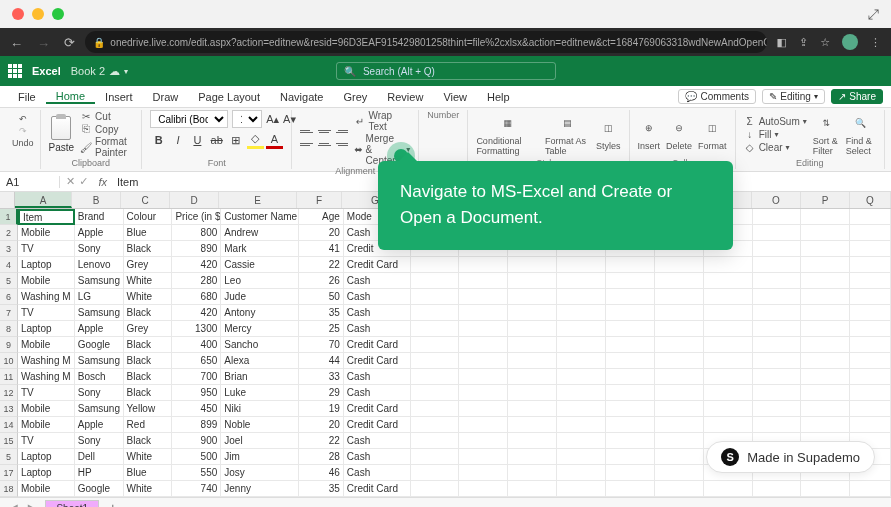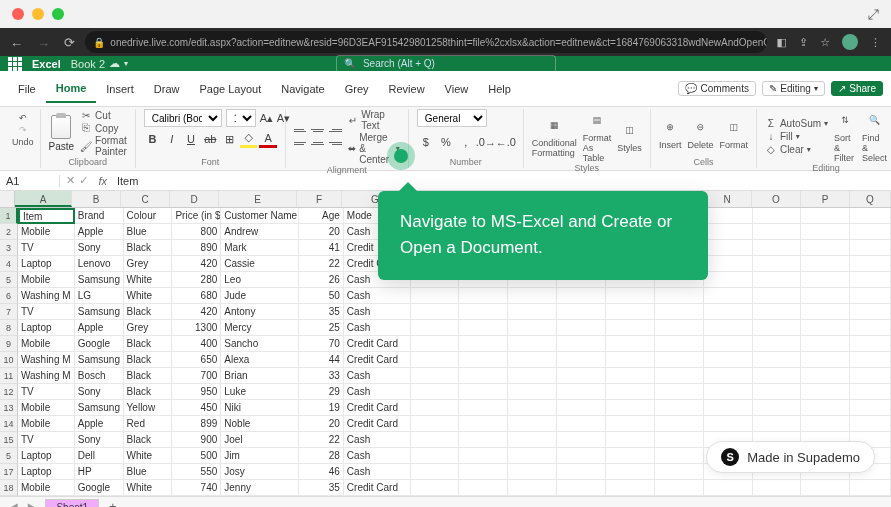--- a/index.html
+++ b/index.html
@@ -19,35 +19,35 @@
 
 
 .browser-bar { height: 28px; background: #2b2b2b; display: flex; align-items: center; padding: 0 10px; gap: 10px; color: #bbb; font-size: 11px; }
 .bb-nav { display: flex; gap: 14px; align-items: center; }
 .bb-nav span { font-size: 13px; }
 .url-bar { flex: 1; background: #1a1a1a; border-radius: 13px; height: 22px; display: flex; align-items: center; padding: 0 8px; gap: 5px; color: #aaa; font-size: 10px; overflow: hidden; white-space: nowrap; }
 .url-secure { color: #aaa; font-size: 10px; }
 .bb-icons { display: flex; gap: 12px; align-items: center; }
 
 
-.excel-titlebar { height: 15px; background: #107c41; display: flex; align-items: center; padding: 0 8px; color: #fff; font-size: 11px; position: relative; }
+.excel-titlebar { height: 30px; background: #107c41; display: flex; align-items: center; padding: 0 8px; color: #fff; font-size: 11px; position: relative; }
 .app-launcher { width: 14px; height: 14px; display: grid; grid-template-columns: repeat(3,1fr); grid-template-rows: repeat(3,1fr); gap: 1px; margin-right: 10px; }
 .app-launcher span { background: #fff; }
 .excel-name { font-weight: 600; margin-right: 10px; }
 .book-name { color: #d4e9dc; display: flex; align-items: center; gap: 4px; }
 .search-pill { position: absolute; left: 50%; transform: translateX(-50%); width: 220px; height: 18px; border: 1px solid rgba(255,255,255,0.3); border-radius: 3px; display: flex; align-items: center; padding: 0 8px; gap: 6px; font-size: 10px; color: #cde; }
 .titlebar-right { position: absolute; right: 8px; display: flex; align-items: center; gap: 10px; }
 .diamond { width: 12px; height: 12px; border: 1px solid #f0d060; transform: rotate(45deg); }
 .avatar { width: 18px; height: 18px; border-radius: 50%; background: #4a6; display: flex; align-items: center; justify-content: center; font-size: 9px; }
 .chevd { font-size: 8px; }
 
 
-.ribbon-tabs { height: 36px; background: #fff; display: flex; align-items: center; padding: 3px 8px; font-size: 11px; border-bottom: 1px solid #ddd; }
+.ribbon-tabs { height: 22px; background: #fff; display: flex; align-items: center; padding: 3px 8px; font-size: 11px; border-bottom: 1px solid #ddd; }
 .rtab { padding: 0 10px; height: 100%; display: flex; align-items: center; color: #333; cursor: pointer; }
-.rtab.active { border-bottom: 2px solid #107c41; color: #107c41; font-weight: 700; }
+.rtab.active { border-bottom: 2px solid #107c41; color: #107c41; font-weight: 400; }
 .rtabs-right { margin-left: auto; display: flex; gap: 6px; }
 .pill-btn { border: 1px solid #ccc; border-radius: 3px; padding: 1px 6px; font-size: 10px; display: flex; align-items: center; gap: 3px; }
 .pill-btn.green { background: #107c41; color: #fff; border-color: #107c41; }
 
 
 .ribbon { height: 64px; background: #f7f7f7; border-bottom: 1px solid #ddd; display: flex; padding: 2px 6px; }
 .rgroup { border-right: 1px solid #e0e0e0; padding: 0 8px; display: flex; flex-direction: column; justify-content: space-between; height: 100%; }
 .rgroup-label { font-size: 9px; color: #777; text-align: center; padding-bottom: 1px; }
 .rgroup-body { flex: 1; display: flex; align-items: center; gap: 6px; }
 .btn-stack { display: flex; flex-direction: column; gap: 1px; font-size: 10px; color: #555; }
@@ -92,21 +92,21 @@
 .cE { width: 78px; } .cF { width: 45px; } .cG { width: 67px; } .cH { width: 49px; }
 .cI { width: 49px; } .cJ { width: 49px; } .cK { width: 49px; } .cL { width: 49px; }
 .cM { width: 49px; } .cN { width: 49px; } .cO { width: 49px; } .cP { width: 49px; } .cQ { width: 41px; }
 
 
 .sheet-tabs { height: 20px; border-top: 1px solid #ddd; display: flex; align-items: center; font-size: 10px; background: #f7f7f7; padding: 0 10px; gap: 10px; }
 .stab { background: #f0abfc; border: 1px solid #ccc; border-bottom: none; padding: 2px 10px; text-align: center; }
 .plus-tab { color: #666; font-size: 13px; }
 
 
-.callout { position: absolute; top: 191px; left: 378px; width: 330px; background: #1aaa6a; color: #fff; padding: 18px 22px; border-radius: 6px; font-size: 17px; line-height: 1.55; box-shadow: 0 6px 20px rgba(0,0,0,0.15); }
+.callout { position: absolute; top: 161px; left: 378px; width: 355px; background: #1aaa6a; color: #fff; padding: 18px 22px; border-radius: 6px; font-size: 17px; line-height: 1.55; box-shadow: 0 6px 20px rgba(0,0,0,0.15); }
 .callout::before { content:''; position:absolute; top:-9px; left:20px; border-left:10px solid transparent; border-right:10px solid transparent; border-bottom:10px solid #1aaa6a; }
 .hotspot { position: absolute; top: 142px; left: 387px; width: 28px; height: 28px; background: rgba(26,170,106,0.35); border-radius: 50%; display:flex; align-items:center; justify-content:center; }
 .hotspot::after { content:''; width:14px; height:14px; background:#1aaa6a; border-radius:50%; }
 
 
 .supademo { position: absolute; bottom: 34px; right: 16px; background: #fff; border: 1px solid #e0e0e0; border-radius: 20px; padding: 6px 14px; display: flex; align-items: center; gap: 8px; font-size: 13px; box-shadow: 0 2px 8px rgba(0,0,0,0.08); }
 .supademo-ico { width: 18px; height: 18px; background: #111; border-radius: 50%; color:#fff; display:flex; align-items:center; justify-content:center; font-size:11px; font-weight:bold; }
 
 .undo-col { display:flex; flex-direction:column; gap:2px; font-size:9px; color:#555; align-items:center; border-right:1px solid #e0e0e0; padding:4px 6px 0; }
 </style>
@@ -276,30 +276,20 @@
         <div>
             <span class="mini-ico">⬌</span>
             <span>Merge &amp; Center</span>
             <span class="chevd">▾</span>
           </div>
       </div>
     </div>
     <div class="rgroup-label">Alignment</div>
   </div>
   <div class="rgroup">
-    <div style="display:flex;flex-direction:column;gap:3px;">
-      <select class="font-select" style="width:70px;"><option>General</option></select>
-      <div class="format-row">
-        <span class="ico-btn">$</span>
-        <span class="ico-btn">%</span>
-        <span class="ico-btn">,</span>
-        <span class="ico-btn">.0→</span>
-        <span class="ico-btn">←.0</span>
-      </div>
-    </div>
     <div class="rgroup-label">Number</div>
   </div>
   <div class="rgroup">
     <div class="rgroup-body">
       <div class="big-ico">
           <div class="pic">▦</div>
           <span>Conditional Formatting</span>
         </div>
       <div class="big-ico">
           <div class="pic">▤</div>

